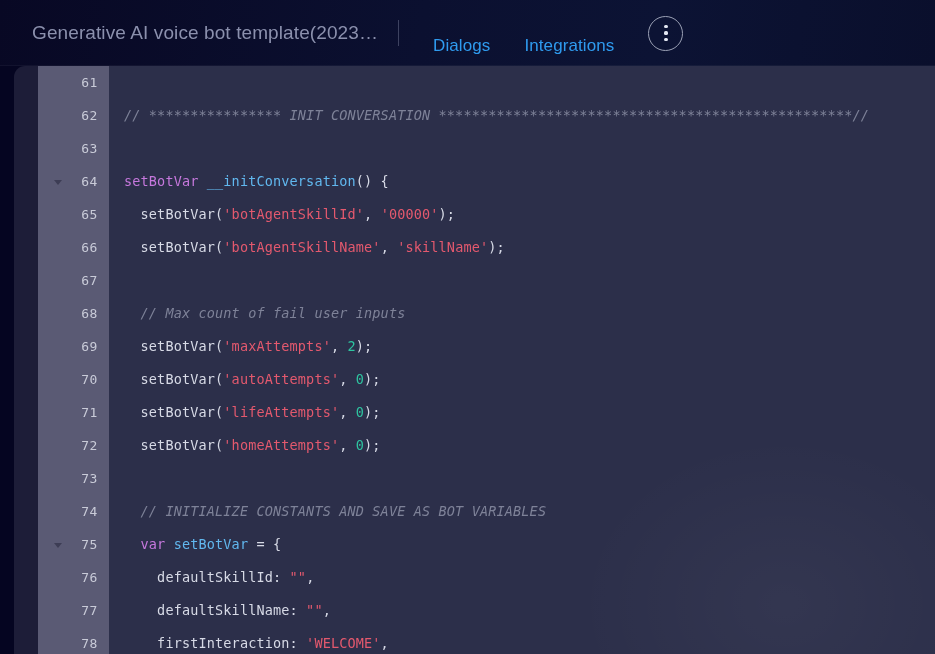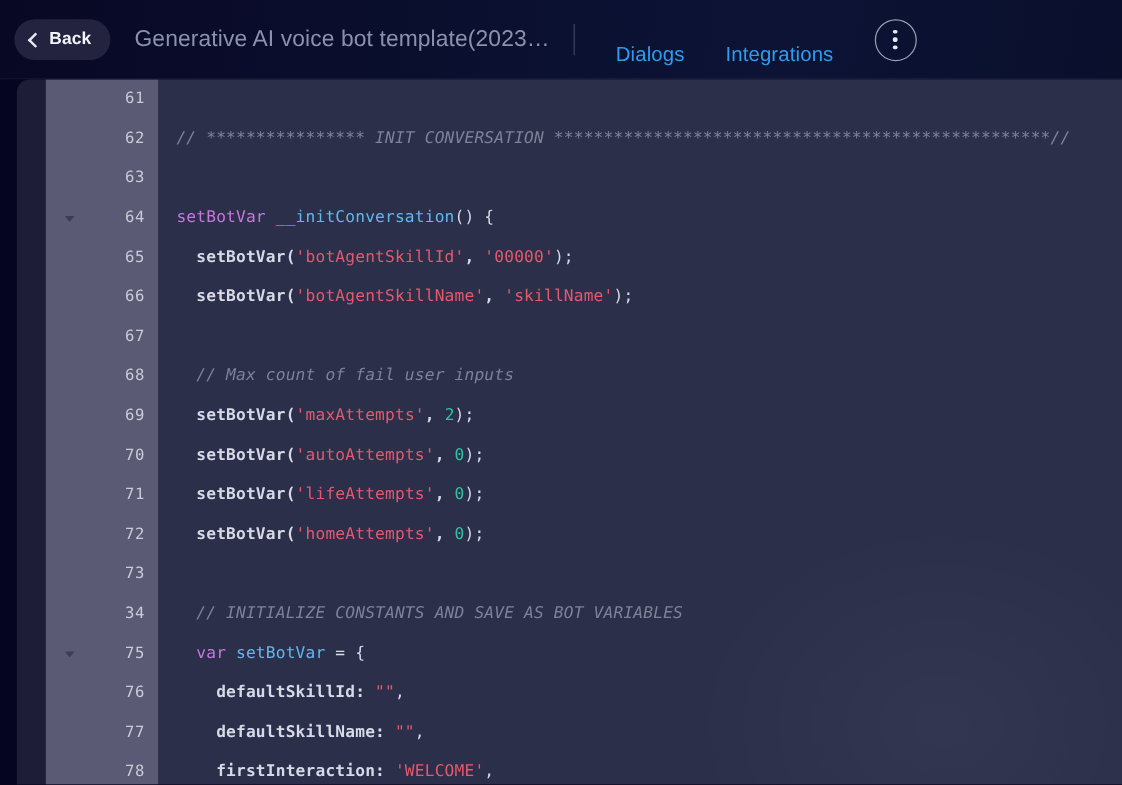--- a/index.html
+++ b/index.html
@@ -135,21 +135,21 @@
     position: absolute;
     top: 0; left: 24px;
     width: 897px;
     height: 588px;
     display: flex;
     overflow: hidden;
   }
 
   .gutter {
     flex: 0 0 auto;
-    width: 94px;
+    width: 71px;
     background: #5a5a74;
     position: relative;
   }
 
   .code-area {
     flex: 1 1 auto;
     background: #2c2f4a;
     position: relative;
     overflow: hidden;
   }
@@ -198,33 +198,29 @@
     padding-left: 15px;
     color: #d7dae6;
     letter-spacing: 0.15px;
   }
 
   .t-comment { color: #7e8298; font-style: italic; }
   .t-keyword { color: #c678dd; }
   .t-func    { color: #61b8ef; }
   .t-string  { color: #e4596e; }
   .t-number  { color: #2ec4a0; }
-  .t-plain   { color: #d7dae6; font-weight: bold; }
+  .t-plain   { color: #d7dae6; }
   .t-punct   { color: #d7dae6; }
 </style>
 </head>
 <body>
 
 <div id="app">
 
   <div class="header">
-    <div class="back-btn">
-      <span class="chev"></span>
-      <span class="back-label">Back</span>
-    </div>
 
     <div class="doc-title">Generative AI voice bot template(2023…</div>
 
     <div class="hdr-divider"></div>
 
     <div class="nav-link">Dialogs</div>
     <div class="nav-link">Integrations</div>
 
     <div class="kebab-btn">
       <i></i>
@@ -243,21 +239,21 @@
             <div class="ln-row"><span class="fold"></span><span>64</span></div>
             <div class="ln-row"><span>65</span></div>
             <div class="ln-row"><span>66</span></div>
             <div class="ln-row"><span>67</span></div>
             <div class="ln-row"><span>68</span></div>
             <div class="ln-row"><span>69</span></div>
             <div class="ln-row"><span>70</span></div>
             <div class="ln-row"><span>71</span></div>
             <div class="ln-row"><span>72</span></div>
             <div class="ln-row"><span>73</span></div>
-            <div class="ln-row"><span>34</span></div>
+            <div class="ln-row"><span>74</span></div>
             <div class="ln-row"><span class="fold"></span><span>75</span></div>
             <div class="ln-row"><span>76</span></div>
             <div class="ln-row"><span>77</span></div>
             <div class="ln-row"><span>78</span></div>
           </div>
       </div>
       <div class="code-area">
         <div class="lines" id="code-lines">
             <div class="code-row">&nbsp;</div>
             <div class="code-row"><span class="t-comment">// **************** INIT CONVERSATION **************************************************//</span></div>

